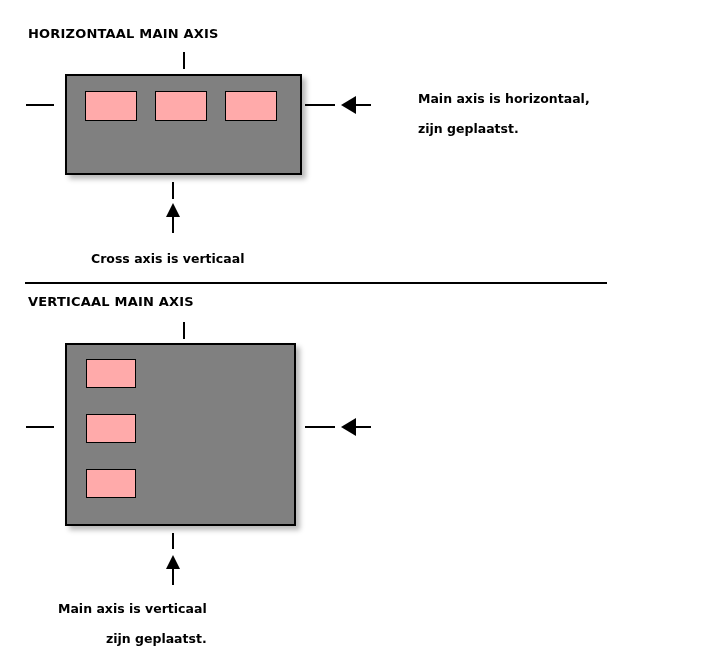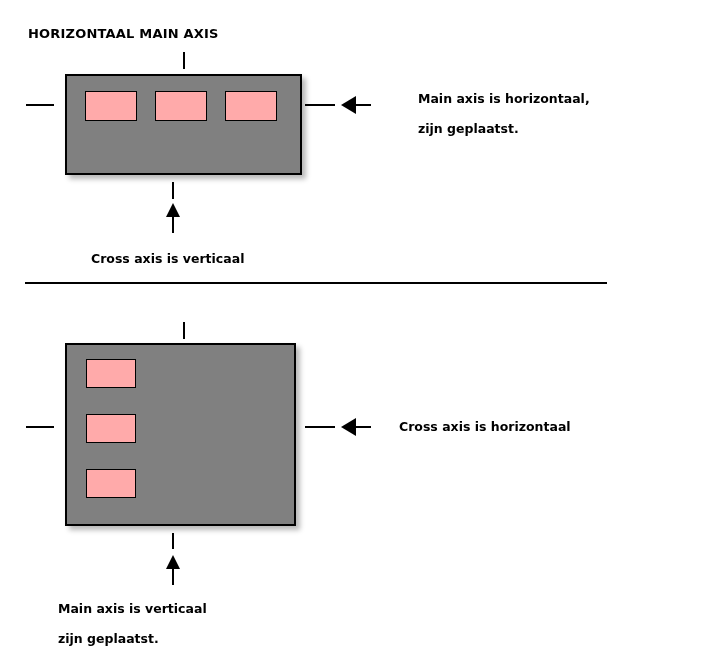--- a/index.html
+++ b/index.html
@@ -151,34 +151,34 @@
   <div class="arrow-left" style="left:341px; top:96px;"></div>
   <div class="annotation" style="left:386px; top:91px;margin-left:32px;"><span>Main axis is horizontaal,</span><br><br><span>zijn geplaatst.</span></div>
 
   <div class="tick-v" style="left:172px; top:182px; height:17px;"></div>
   <div class="arrow-up-tail" style="left:172px; top:213px; height:20px;"></div>
   <div class="arrow-up" style="left:166px; top:203px;"></div>
   <div class="annotation single" style="left:91px; top:251px;">Cross axis is verticaal</div>
 
   <div class="divider" style="left:25px; top:282px; width:675px;"></div>
 
+  <div class="section-title" style="left:28px; top:294px;">VERTICAAL MAIN AXIS</div>
 
   <div class="tick-v" style="left:183px; top:322px; height:17px;"></div>
 
   <div class="tick-h" style="left:26px; top:426px; width:28px;"></div>
 
   <div class="flex-box column" style="left:65px; top:343px; width:231px; height:183px;">
     <div class="flex-item first"></div>
     <div class="flex-item mid"></div>
     <div class="flex-item last"></div>
   </div>
 
   <div class="tick-h" style="left:305px; top:426px; width:30px;"></div>
   <div class="arrow-left-tail" style="left:355px; top:426px; width:16px;"></div>
   <div class="arrow-left" style="left:341px; top:418px;"></div>
-  <div class="annotation single" style="left:399px; top:419px;">Cross axis is horizontaal</div>
 
   <div class="tick-v" style="left:172px; top:533px; height:16px;"></div>
   <div class="arrow-up-tail" style="left:172px; top:565px; height:20px;"></div>
   <div class="arrow-up" style="left:166px; top:555px;"></div>
-  <div class="annotation" style="left:58px; top:601px;"><span>Main axis is verticaal</span><br><br><span>zijn geplaatst.</span></div>
+  <div class="annotation" style="left:58px; top:601px;text-align:right;"><span>Main axis is verticaal</span><br><br><span>zijn geplaatst.</span></div>
 
 </div>
 
 </body></html>

